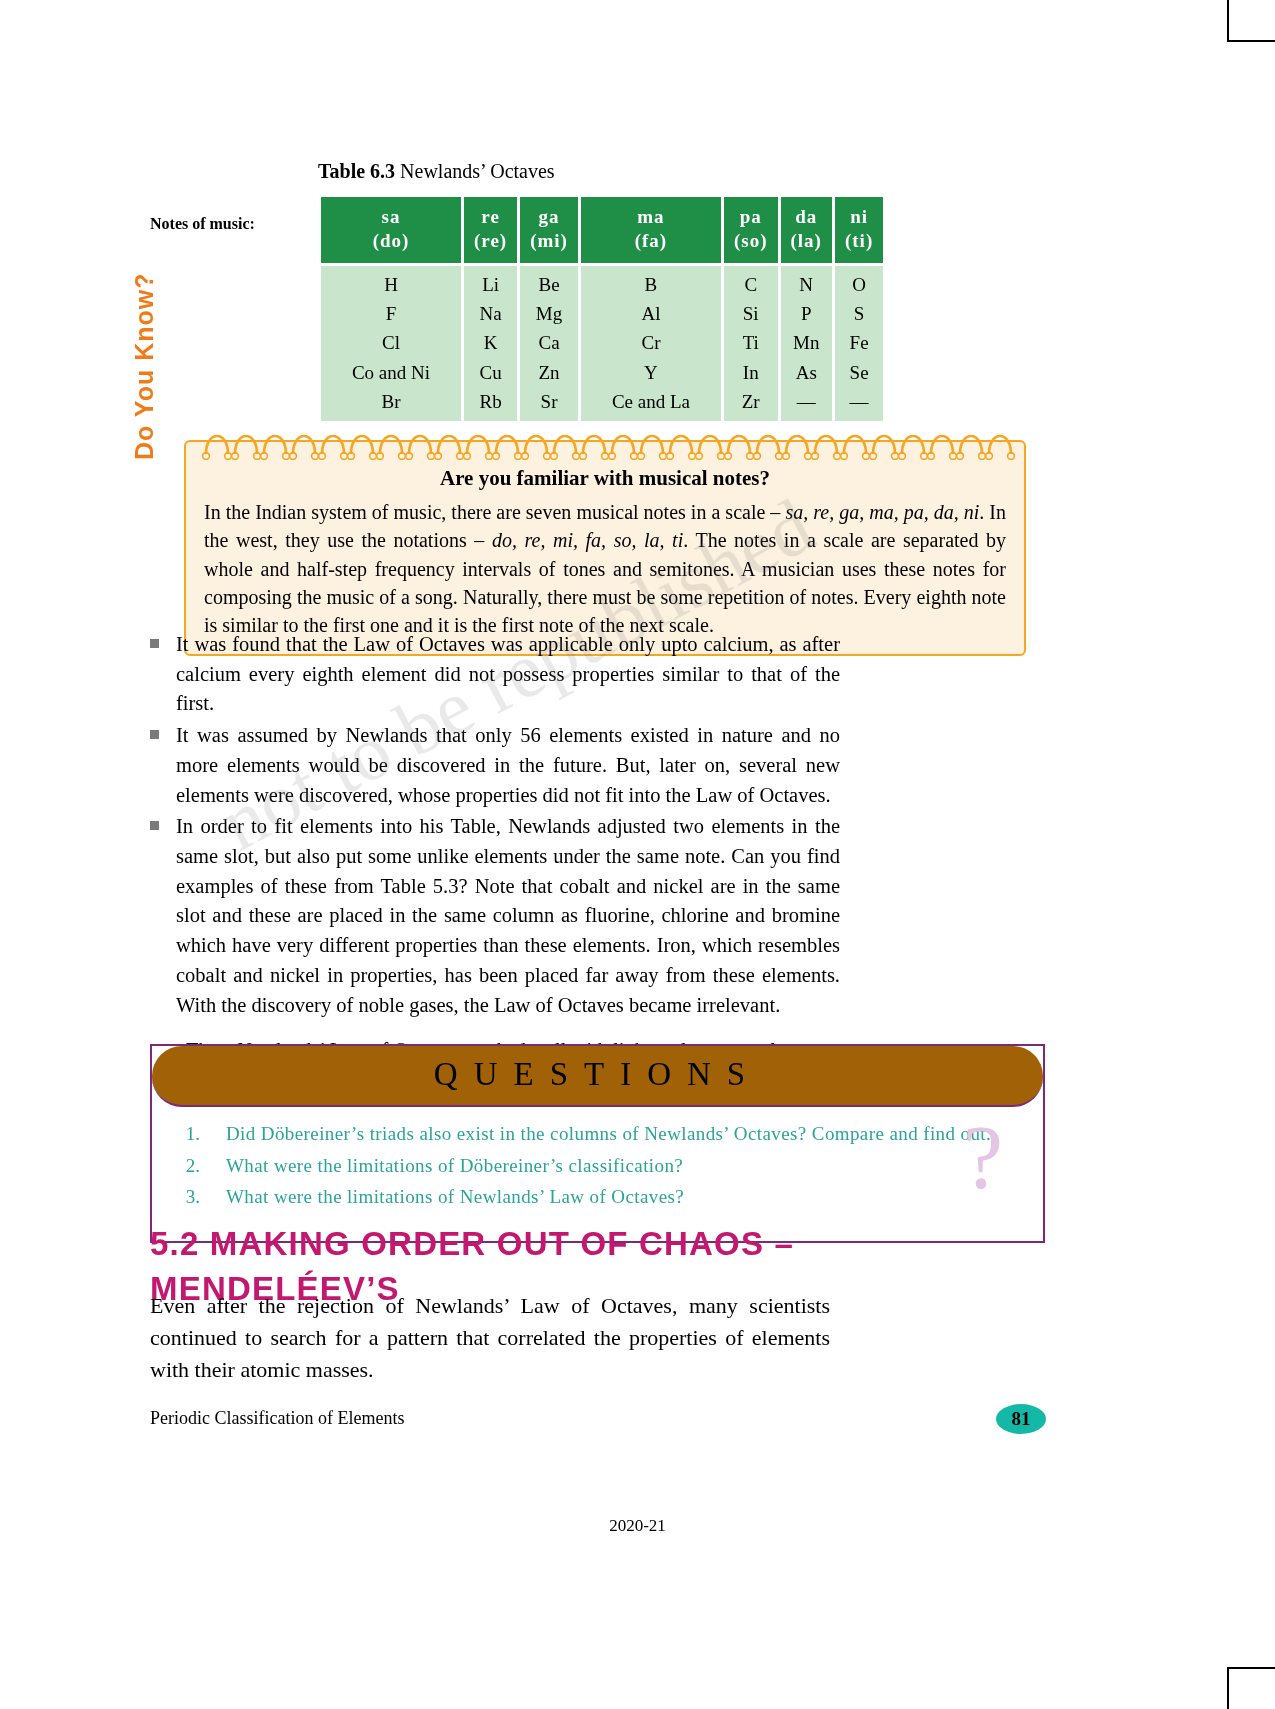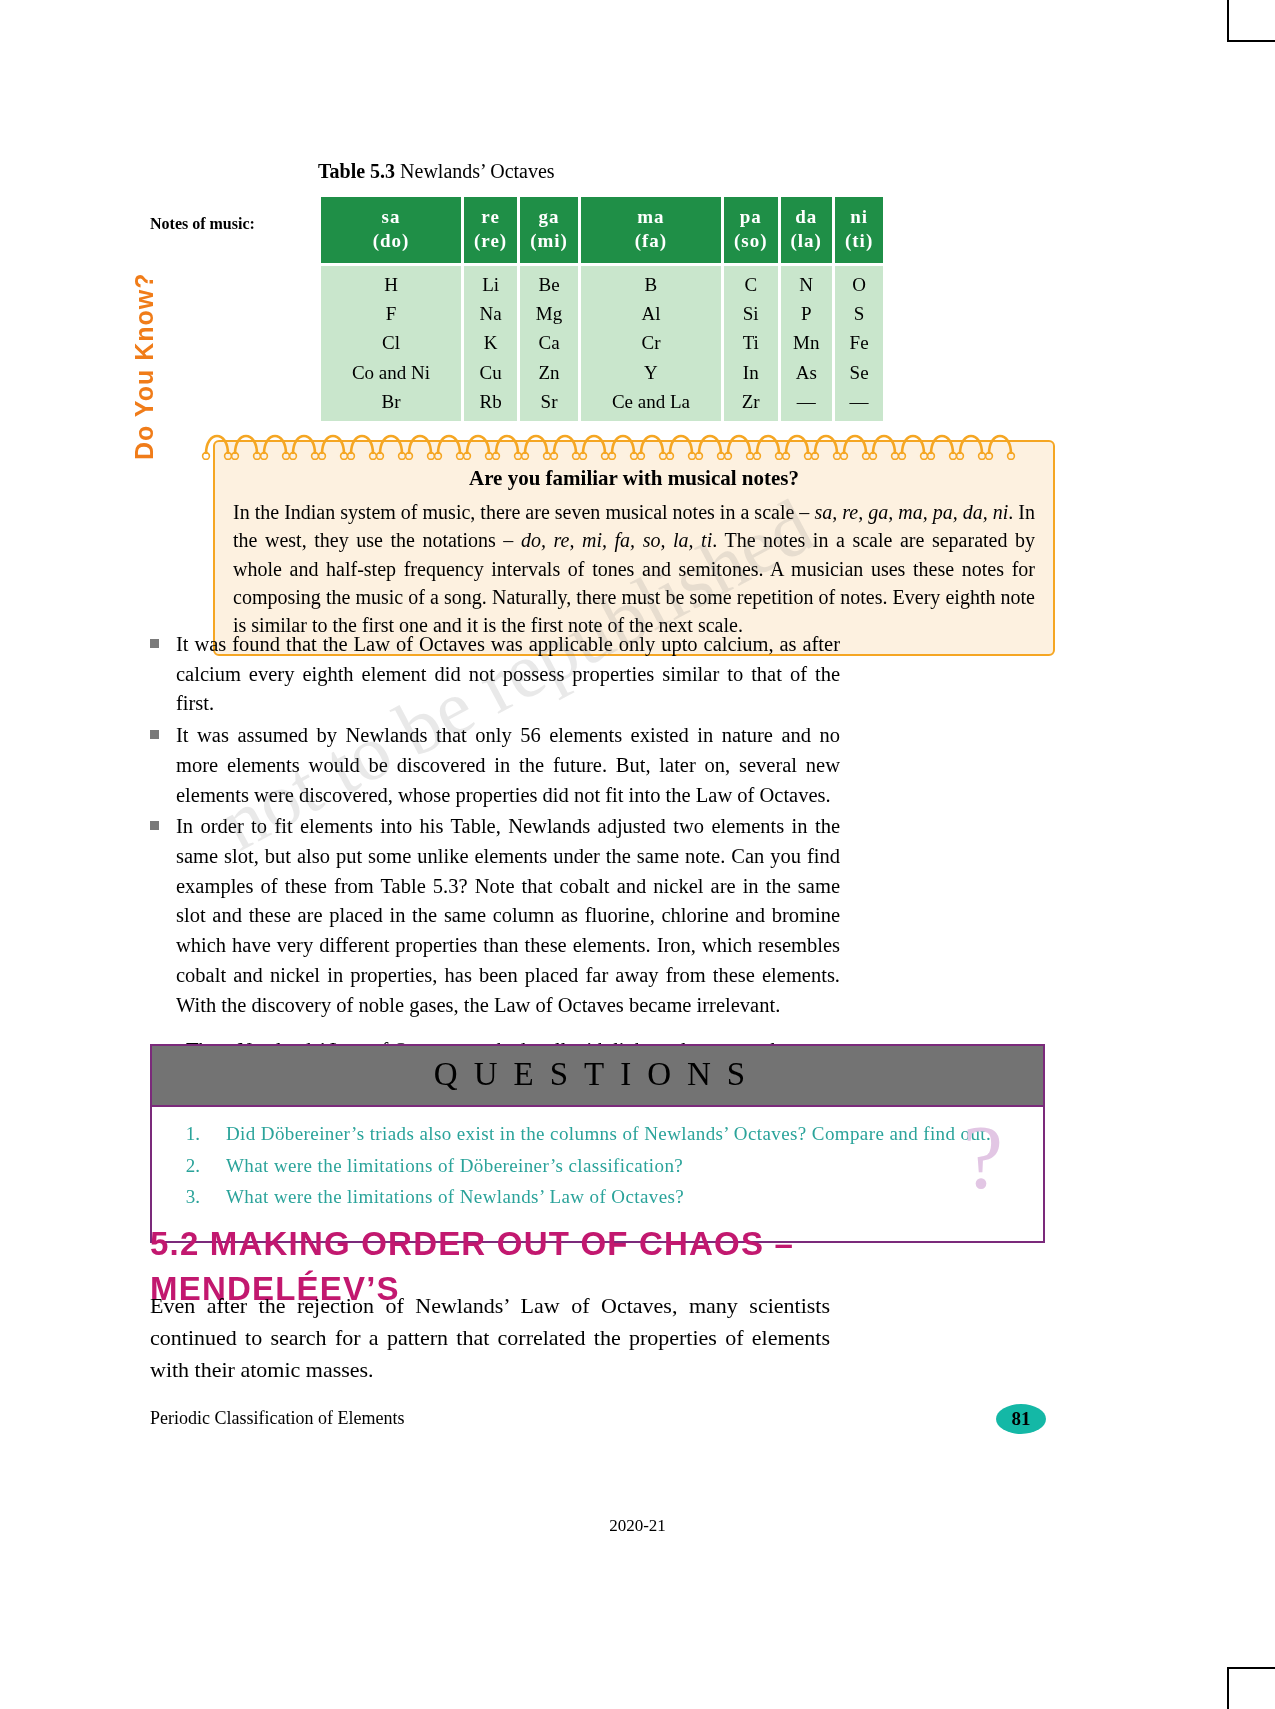--- a/index.html
+++ b/index.html
@@ -111,21 +111,21 @@
     color: #f07c19;
     font-family: "Liberation Sans", sans-serif;
     font-weight: bold;
     font-size: 25px;
     letter-spacing: 1px;
     white-space: nowrap;
     text-align: left;
   }
   .dyk-box {
     position: absolute;
-    left: 213px;
+    left: 184px;
     top: 440px;
     width: 842px;
     background: #fdf1e0;
     border: 2px solid #f5a623;
     border-radius: 6px;
     padding: 22px 18px 14px 18px;
     box-sizing: border-box;
     font-size: 20px;
     line-height: 1.42;
   }
@@ -184,27 +184,28 @@
   
   .questions-box {
     position: absolute;
     left: 150px;
     top: 1044px;
     width: 895px;
     border: 2px solid #7b2a7b;
     box-sizing: border-box;
   }
   .questions-head {
-    background: #737373;
+    background: #a16207;
     text-align: center;
     font-size: 33px;
     letter-spacing: 16px;
     padding: 10px 0 12px 0;
     border-bottom: 2px solid #7b2a7b;
     font-family: "Liberation Serif", serif;
+    border-radius: 30px;
   }
   .questions-body {
     padding: 14px 16px 14px 16px;
     position: relative;
     min-height: 106px;
   }
   .qitem {
     display: flex;
     color: #2aa39a;
     font-size: 19px;
@@ -289,21 +290,21 @@
 <div class="page">
 
   <div class="crop-tr"></div>
   <div class="crop-br"></div>
 
   <div class="watermark">
     <span>not to be republished</span>
   </div>
 
   <div class="table-caption">
-    <b>Table 5.3</b><span> Newlands’ Octaves</span>
+    <b>Table 6.3</b><span> Newlands’ Octaves</span>
   </div>
 
   <div class="notes-label">Notes of music:</div>
 
   <table class="octaves-table">
     <thead>
       <tr>
         <th>
           <div>sa</div>
           <div>(do)</div>

